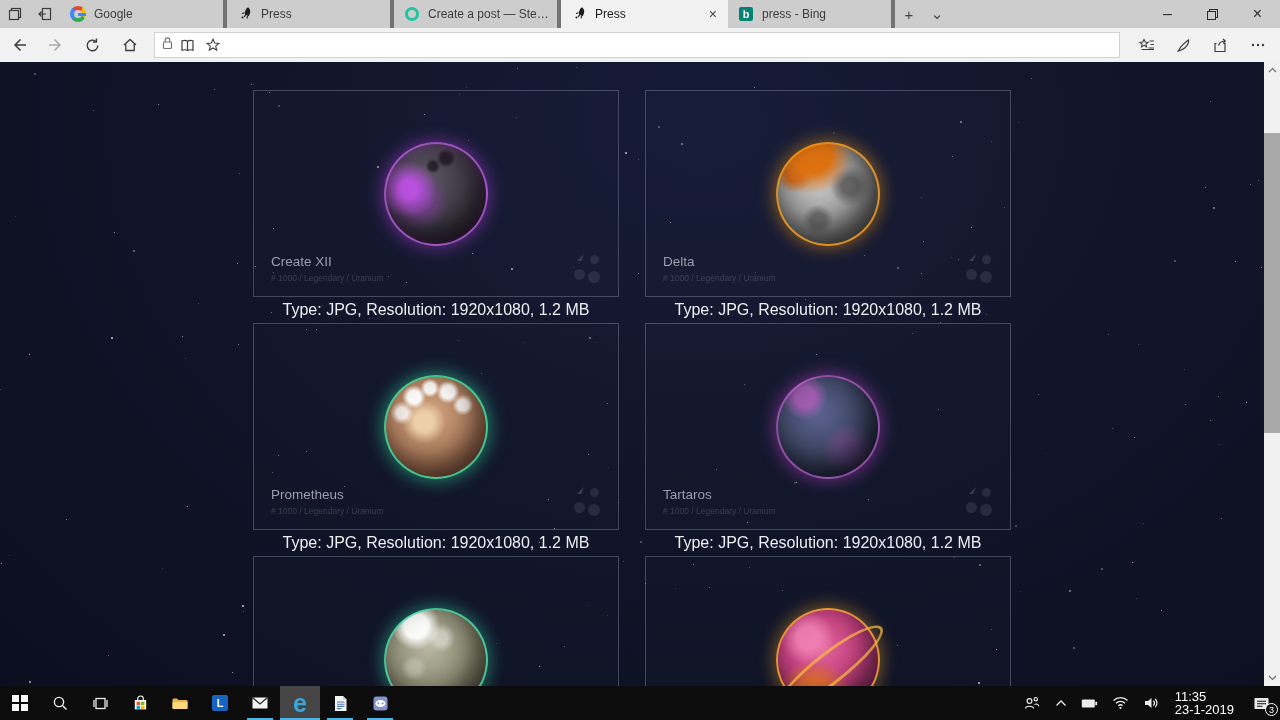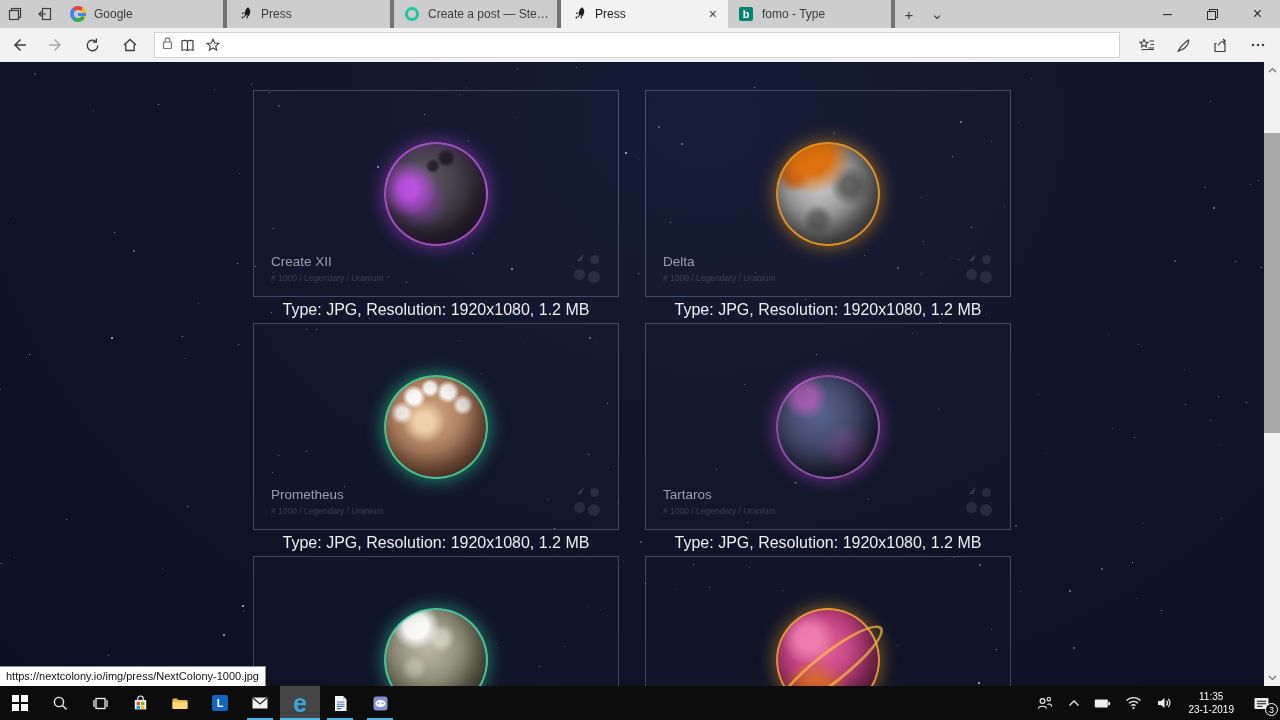--- a/index.html
+++ b/index.html
@@ -129,21 +129,21 @@
     background:#4cb5e8;}
   .tslot.activeapp{background:#454545;}
   .tslot.activeapp::after{left:0;right:0;}
   .winlogo{display:grid;grid-template-columns:7px 7px;grid-template-rows:7px 7px;gap:1.5px;}
   .winlogo b{background:#fdfdfd;}
   .l-app{width:16px;height:16px;background:#1565c0;border-radius:2px;color:#fff;font-size:11px;
     font-weight:bold;display:flex;align-items:center;justify-content:center;}
   .edge-e{color:#37a5de;font-size:25px;font-weight:bold;line-height:28px;}
   .tray{margin-left:auto;display:flex;align-items:center;}
   .trayslot{padding:0 7px;height:34px;display:flex;align-items:center;justify-content:center;position:relative;}
-  .clock{color:#fff;font-size:10px;text-align:center;line-height:13px;padding:0 8px;}
+  .clock{color:#fff;font-size:13px;text-align:left;line-height:13px;padding:0 8px;}
   .badge{position:absolute;right:2px;bottom:4px;width:13px;height:13px;border-radius:50%;
     background:#0c0c0c;border:1px solid #fff;color:#fff;font-size:9px;display:flex;
     align-items:center;justify-content:center;}
 </style>
 </head>
 <body>
 
 <div class="titlebar">
   <div class="tb-util">
     <svg width="16" height="16" viewBox="0 0 16 16">
@@ -187,21 +187,21 @@
           <circle cx="5.5" cy="11.5" r="1" fill="#1d1d1d"></circle>
         </svg>
     </span>
     <span class="tlabel">Press</span>
     <span class="tclose">×</span>
   </div>
   <div class="tab">
     <span class="favicon">
         <span class="bing-sq">b</span>
       </span>
-    <span class="tlabel">fomo - Type</span>
+    <span class="tlabel">press - Bing</span>
   </div>
 
   <div class="newtab">+</div>
   <div class="tabmenu">⌄</div>
 
   <div class="wincontrols">
     <div class="winbtn">–</div>
     <div class="winbtn">
       <svg width="11" height="11" viewBox="0 0 11 11">
           <rect x="2.5" y="0.5" width="8" height="8" fill="none" stroke="#2b2b2b"></rect>
@@ -516,21 +516,20 @@
     </div>
     <div>
       <a class="card">
         <span class="planet p6">
             <span class="ring6"></span>
           </span>
       </a>
     </div>
   </div>
 
-  <div class="statusbubble">https://nextcolony.io/img/press/NextColony-1000.jpg</div>
 
   <div class="scrollbar">
     <div class="s-arrow" style="top:0;">
       <svg width="9" height="6" viewBox="0 0 9 6">
           <path d="M1 5 L4.5 1.5 L8 5" fill="none" stroke="#6f6f6f" stroke-width="1.2"></path>
         </svg>
     </div>
     <div class="s-thumb"></div>
     <div class="s-arrow" style="bottom:0;">
       <svg width="9" height="6" viewBox="0 0 9 6">

